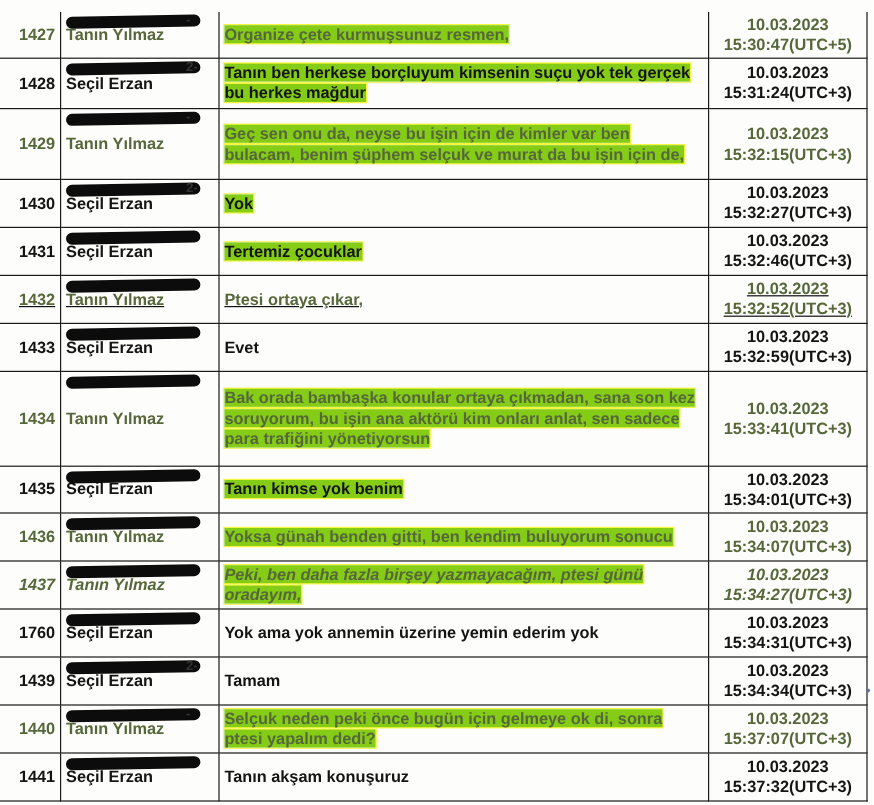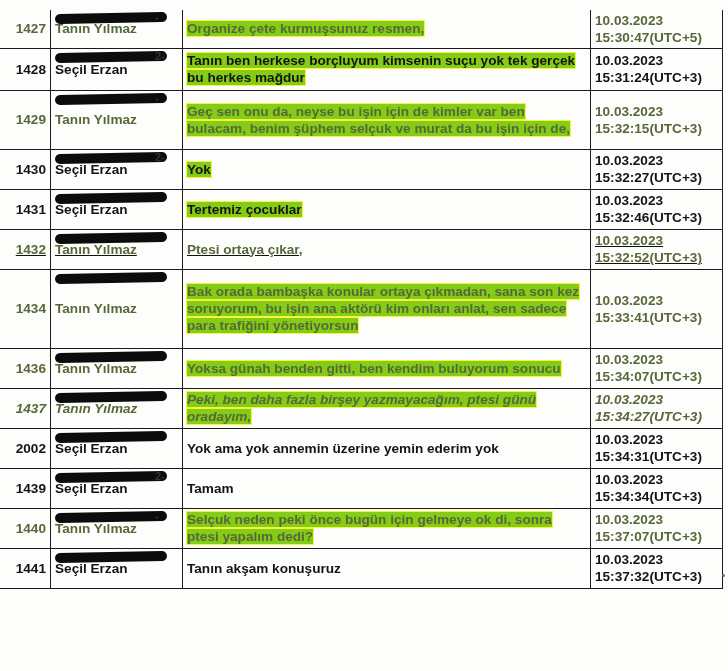--- a/index.html
+++ b/index.html
@@ -84,20 +84,21 @@
     .hl {
       background: #84cc16;
       box-shadow: 0 0 0 1px #f6f53e;
       -webkit-box-decoration-break: clone;
       box-decoration-break: clone;
     }
     td.time {
       padding-left: 5px;
       font-size: 13.4px;
       line-height: 17px;
+      text-align: center;
     }
     .date, .clock { display: block; }
 
     tr.sender-a td { color: #56683a; }
     tr.sender-b td { color: #141414; }
 
     .edge-dot {
       position: absolute;
       left: 722px;
       top: 574px;
@@ -208,37 +209,67 @@
     </td>
     <td class="msg">
       <span class="msg-text">Ptesi ortaya çıkar,</span>
     </td>
     <td class="time">
       <span class="date">10.03.2023</span>
       <span class="clock">15:32:52(UTC+3)</span>
     </td>
   </tr>
 
+  <tr class="sender-b" style="height: 40px;">
+    <td class="num">1433</td>
+    <td class="sender">
+      <span class="redact"></span>
+      <span class="redact-tail"></span>
+      <span class="sender-name">Seçil Erzan</span>
+    </td>
+    <td class="msg">
+      <span class="msg-text">Evet</span>
+    </td>
+    <td class="time">
+      <span class="date">10.03.2023</span>
+      <span class="clock">15:32:59(UTC+3)</span>
+    </td>
+  </tr>
 
   <tr class="sender-a" style="height: 79px;">
     <td class="num">1434</td>
     <td class="sender">
       <span class="redact"></span>
       <span class="redact-tail"></span>
       <span class="sender-name">Tanın Yılmaz</span>
     </td>
     <td class="msg">
       <span class="msg-text hl">Bak orada bambaşka konular ortaya çıkmadan, sana son kez soruyorum, bu işin ana aktörü kim onları anlat, sen sadece para trafiğini yönetiyorsun</span>
     </td>
     <td class="time">
       <span class="date">10.03.2023</span>
       <span class="clock">15:33:41(UTC+3)</span>
     </td>
   </tr>
 
+  <tr class="sender-b" style="height: 39px;">
+    <td class="num">1435</td>
+    <td class="sender">
+      <span class="redact"></span>
+      <span class="redact-tail"></span>
+      <span class="sender-name">Seçil Erzan</span>
+    </td>
+    <td class="msg">
+      <span class="msg-text hl">Tanın kimse yok benim</span>
+    </td>
+    <td class="time">
+      <span class="date">10.03.2023</span>
+      <span class="clock">15:34:01(UTC+3)</span>
+    </td>
+  </tr>
 
   <tr class="sender-a" style="height: 40px;">
     <td class="num">1436</td>
     <td class="sender">
       <span class="redact"></span>
       <span class="redact-tail"></span>
       <span class="sender-name">Tanın Yılmaz</span>
     </td>
     <td class="msg">
       <span class="msg-text hl">Yoksa günah benden gitti, ben kendim buluyorum sonucu</span>
@@ -259,21 +290,21 @@
     <td class="msg">
       <span class="msg-text hl">Peki, ben daha fazla birşey yazmayacağım, ptesi günü oradayım,</span>
     </td>
     <td class="time">
       <span class="date">10.03.2023</span>
       <span class="clock">15:34:27(UTC+3)</span>
     </td>
   </tr>
 
   <tr class="sender-b" style="height: 40px;">
-    <td class="num">2002</td>
+    <td class="num">1760</td>
     <td class="sender">
       <span class="redact"></span>
       <span class="redact-tail"></span>
       <span class="sender-name">Seçil Erzan</span>
     </td>
     <td class="msg">
       <span class="msg-text">Yok ama yok annemin üzerine yemin ederim yok</span>
     </td>
     <td class="time">
       <span class="date">10.03.2023</span>

